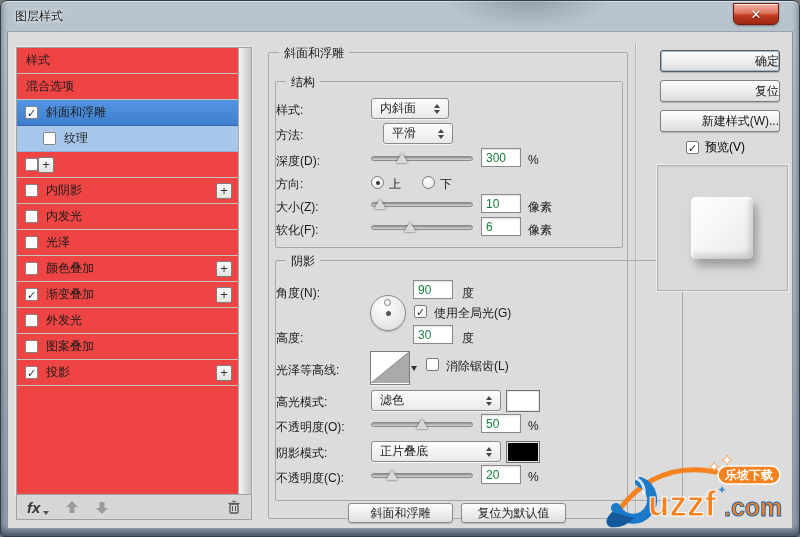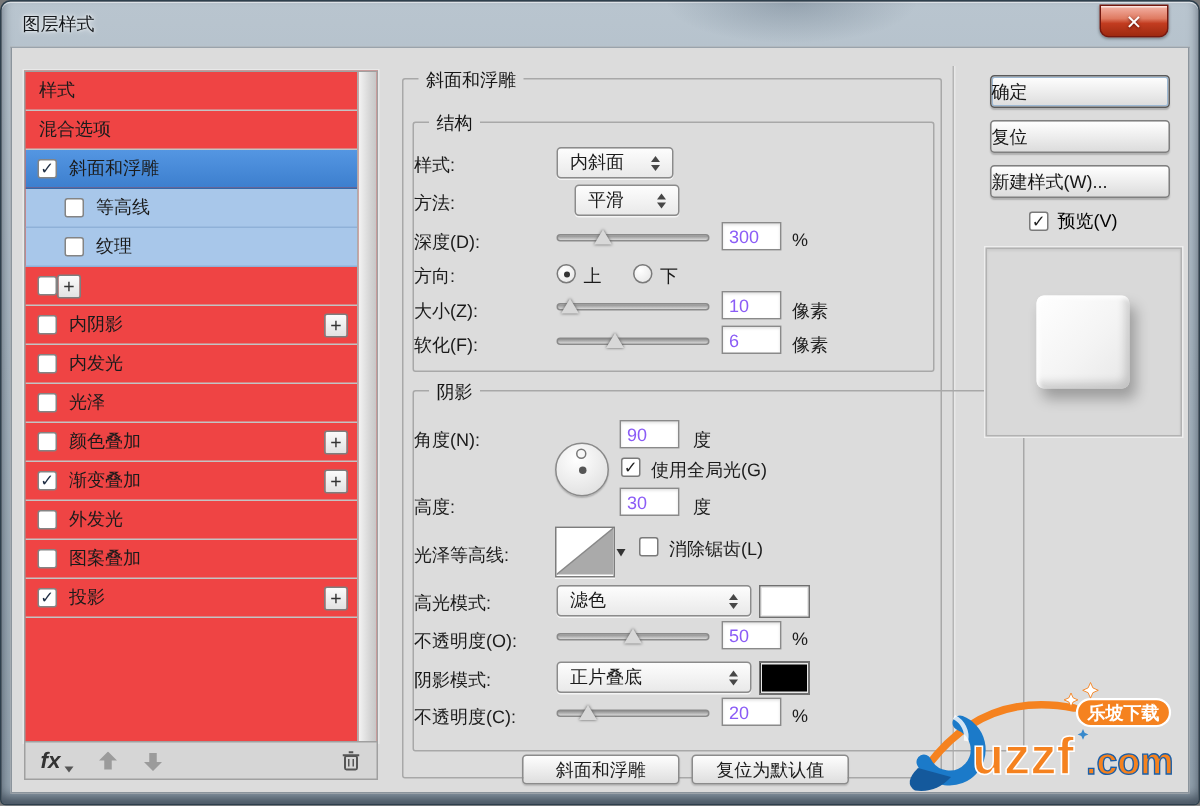--- a/index.html
+++ b/index.html
@@ -70,21 +70,21 @@
   .spin::before{content:"";display:block;width:0;height:0;margin:0 auto 2px;
     border-left:3.5px solid transparent;border-right:3.5px solid transparent;border-bottom:4px solid #474747;}
   .spin::after{content:"";display:block;width:0;height:0;margin:0 auto;
     border-left:3.5px solid transparent;border-right:3.5px solid transparent;border-top:4px solid #474747;}
   .slider{position:absolute;left:95px;width:102px;height:5px;border-radius:3px;
     background:linear-gradient(180deg,#8f8f8f,#d9d9d9);border:1px solid #8a8a8a;}
   .sthumb{position:absolute;top:-4px;width:0;height:0;transform:translateX(-50%);
     border-left:6px solid transparent;border-right:6px solid transparent;
     border-bottom:10px solid #d8d8d8;filter:drop-shadow(0 0 1px #555);}
   .numbox{position:absolute;width:40px;height:19px;border:1px solid #8a8a8a;background:#fff;
-    font-size:12px;padding:0 0 0 4px;color:#8b5cf6;box-shadow:inset 0 1px 2px rgba(0,0,0,.12);}
+    font-size:12px;padding:0 0 0 4px;color:#15803d;box-shadow:inset 0 1px 2px rgba(0,0,0,.12);}
   .radio{position:absolute;width:13px;height:13px;border:1px solid #7a7a7a;border-radius:50%;
     background:radial-gradient(circle at 35% 30%,#fff,#e3e3e3);}
   .radio.on::after{content:"";position:absolute;left:3.5px;top:3.5px;width:4px;height:4px;
     border-radius:50%;background:#333;}
   .ckbox{position:absolute;width:13px;height:13px;border:1px solid #7a7a7a;border-radius:2px;
     background:#fff;font-size:11px;line-height:12px;font-weight:bold;text-align:center;color:#222;}
   .dial{position:absolute;left:94px;width:36px;height:36px;border:1px solid #8a8a8a;border-radius:50%;
     background:radial-gradient(circle at 40% 30%,#ffffff,#dadada);box-shadow:0 1px 1px rgba(0,0,0,.2);}
   .dialdot{position:absolute;left:15px;top:15px;width:5px;height:5px;border-radius:50%;background:#555;}
   .dialmark{position:absolute;left:13px;top:3px;width:7px;height:7px;border-radius:50%;
@@ -93,21 +93,21 @@
     box-shadow:0 1px 0 rgba(255,255,255,.7);}
   .contour-arrow{position:absolute;left:132px;width:12px;height:14px;display:flex;align-items:center;justify-content:center;}
   .contour-arrow::after{content:"";width:0;height:0;border-left:3.5px solid transparent;
     border-right:3.5px solid transparent;border-top:5px solid #333;}
   .swatch{position:absolute;left:230px;width:34px;height:22px;border:1px solid #707070;box-shadow:0 0 0 1px #e8e8e8 inset;}
   .pbtn{position:absolute;height:20px;border:1px solid #8b8b8b;border-radius:3px;
     background:linear-gradient(180deg,#fefefe,#dedede);text-align:center;font-size:12px;
     line-height:18px;color:#1b1b1b;box-shadow:0 1px 1px rgba(0,0,0,.15);}
   
   .rbtn{position:absolute;left:652px;width:120px;height:22px;border:1px solid #7f7f7f;border-radius:3px;
-    background:linear-gradient(180deg,#ffffff,#dcdcdc);text-align:left;font-size:12px;line-height:20px;
+    background:linear-gradient(180deg,#ffffff,#dcdcdc);text-align:right;font-size:12px;line-height:20px;
     color:#161616;box-shadow:0 1px 1px rgba(0,0,0,.2);}
   .rbtn.default{border-color:#5a5a5a;box-shadow:0 0 0 1px #9db8d2 inset,0 1px 1px rgba(0,0,0,.2);}
   .previewrow{position:absolute;left:678px;top:107px;display:flex;align-items:center;font-size:12px;}
   .previewrow .ckx{position:static;width:13px;height:13px;border:1px solid #7a7a7a;border-radius:2px;
     background:#fff;font-size:11px;line-height:12px;font-weight:bold;text-align:center;color:#222;margin-right:6px;}
   .previewbox{position:absolute;left:649px;top:133px;width:131px;height:126px;border:1px solid #b2b2b2;
     background:#d9d9d9;box-shadow:inset 0 1px 2px rgba(0,0,0,.08),0 0 0 1px #eee;}
   .pvsquare{position:absolute;left:33px;top:31px;width:62px;height:62px;border-radius:5px;
     background:linear-gradient(135deg,#ffffff 0%,#f4f4f4 55%,#e7e7e7 100%);
     box-shadow:inset 2px 2px 3px rgba(255,255,255,.95), inset -3px -4px 6px rgba(0,0,0,.16),
@@ -131,24 +131,20 @@
       <div class="slist">
           <div class="srow plain">
             <span class="slbl">样式</span>
           </div>
           <div class="srow plain">
             <span class="slbl">混合选项</span>
           </div>
           <div class="srow sel">
             <span class="cbx on">✓</span>
             <span class="slbl">斜面和浮雕</span>
-          </div>
-          <div class="srow sub">
-            <span class="cbx"></span>
-            <span class="slbl">等高线</span>
           </div>
           <div class="srow sub">
             <span class="cbx"></span>
             <span class="slbl">纹理</span>
           </div>
           <div class="srow">
             <span class="cbx"></span>
             <span class="plusbtn">+</span>
           </div>
           <div class="srow">

